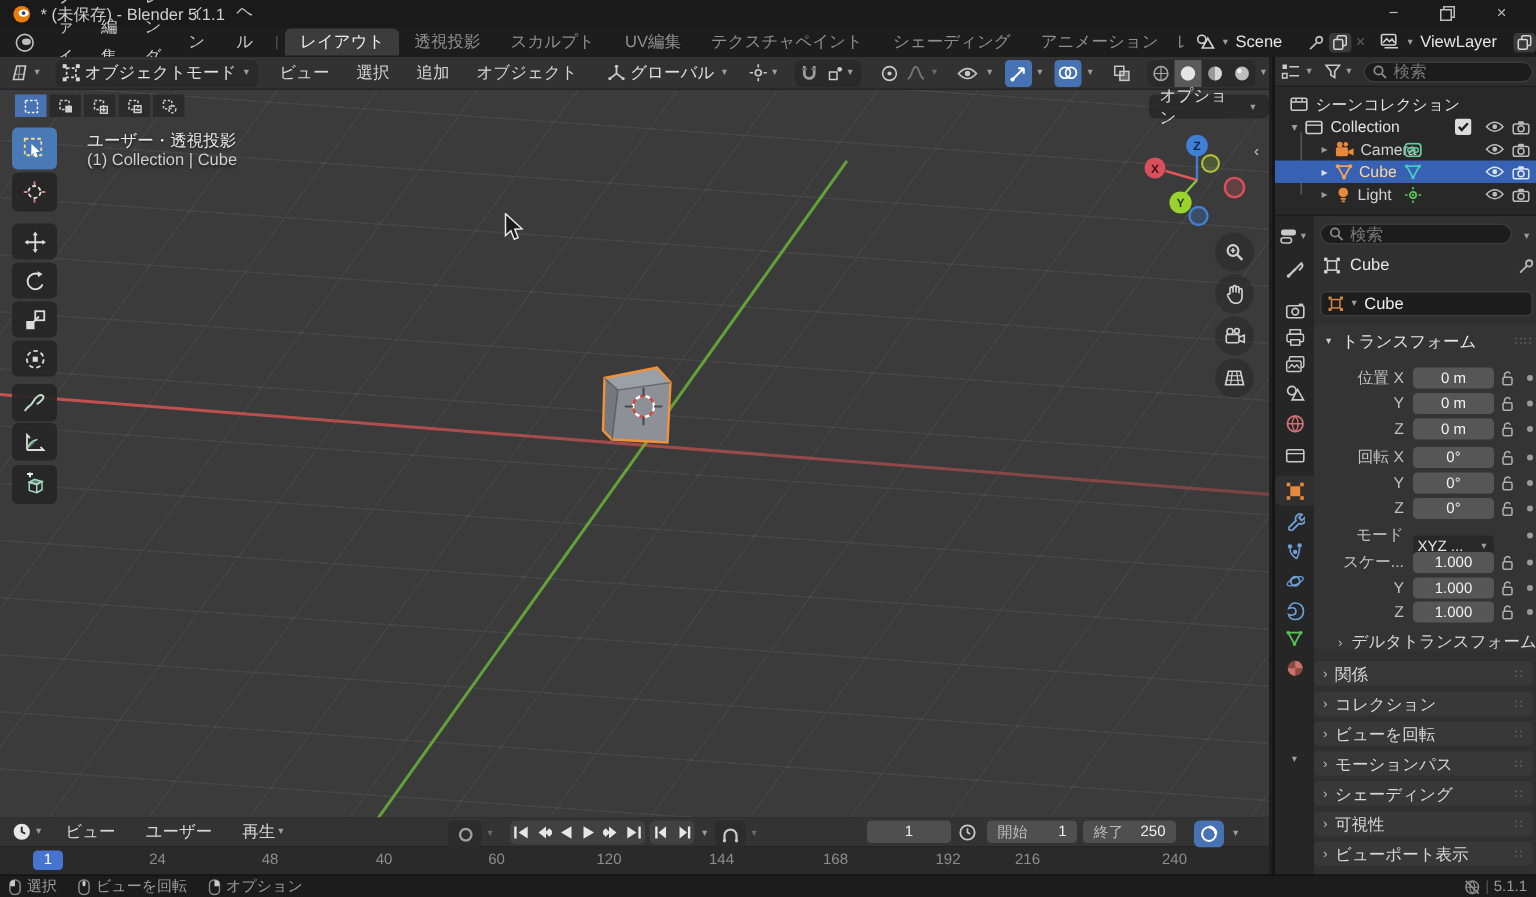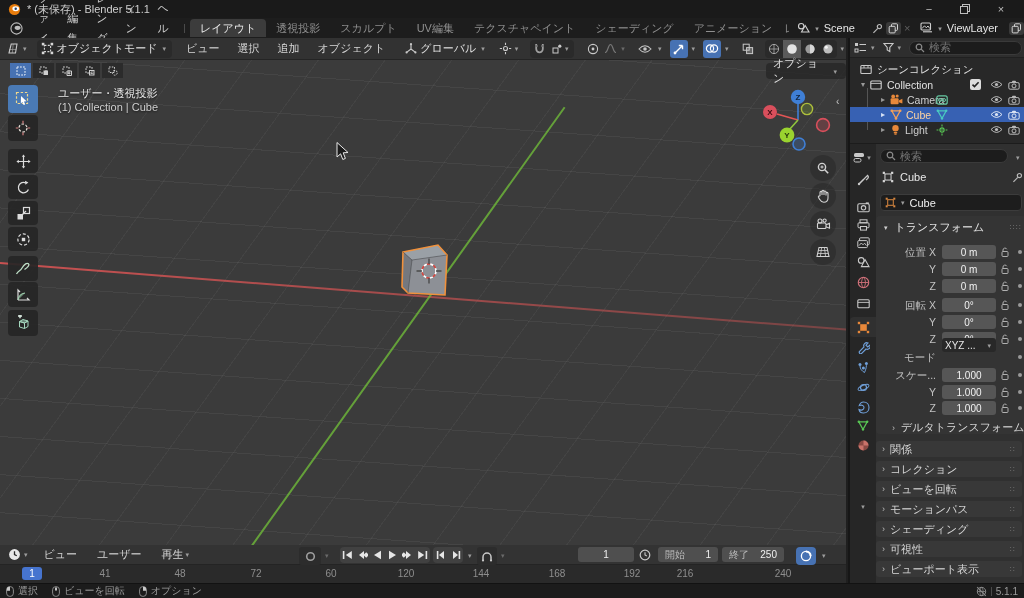--- a/index.html
+++ b/index.html
@@ -571,23 +571,23 @@
         <svg width="12" height="12" viewBox="0 0 12 12">
             <circle cx="6" cy="6" r="4.6" fill="none" stroke="#fff" stroke-width="1.3"></circle>
             <path d="M6,1.4 A4.6,4.6 0 0 1 10.6,6" stroke="#fff" stroke-width="2" fill="none"></path>
           </svg>
       </span>
       <span class="abs caret" style="left:820px;top:7px">▾</span>
     </div>
 
     <div class="tl-ruler">
       <span class="abs" style="left:22px;top:2px;width:20px;height:13px;background:#4674cf;border-radius:3px;color:#fff;font-size:10px;display:flex;align-items:center;justify-content:center">1</span>
-      <span class="rnum" style="left:88px">41</span>
+      <span class="rnum" style="left:88px">24</span>
       <span class="rnum" style="left:163px">48</span>
-      <span class="rnum" style="left:239px">72</span>
+      <span class="rnum" style="left:239px">40</span>
       <span class="rnum" style="left:314px">60</span>
       <span class="rnum" style="left:389px">120</span>
       <span class="rnum" style="left:464px">144</span>
       <span class="rnum" style="left:540px">168</span>
       <span class="rnum" style="left:615px">192</span>
       <span class="rnum" style="left:668px">216</span>
       <span class="rnum" style="left:766px">240</span>
     </div>
   </div>
 
@@ -969,21 +969,21 @@
         <span class="pfield" style="left:66px;top:188px">0°</span>
         <span class="lockcol" style="left:124px;top:188px">
             <svg width="8" height="11" viewBox="0 0 8 11">
               <path d="M2,4.5 V3 a2,2 0 0 1 3.8,-0.8" fill="none" stroke="#b0b0b0"></path>
               <rect x="1" y="4.5" width="6" height="5" rx="1" fill="none" stroke="#b0b0b0"></rect>
             </svg>
           </span>
         <span class="adot" style="left:142px;top:193px"></span>
 
         <span class="plabel" style="left:0;top:206px">モード</span>
-        <span class="pdrop" style="left:66px;top:194px">
+        <span class="pdrop" style="left:66px;top:213px">
           <span>XYZ ...</span>
           <span class="caret">▾</span>
         </span>
         <span class="adot" style="left:142px;top:211px"></span>
 
         <span class="plabel" style="left:0;top:224px">スケー...</span>
         <span class="pfield" style="left:66px;top:224px">1.000</span>
         <span class="lockcol" style="left:124px;top:224px">
             <svg width="8" height="11" viewBox="0 0 8 11">
               <path d="M2,4.5 V3 a2,2 0 0 1 3.8,-0.8" fill="none" stroke="#b0b0b0"></path>

